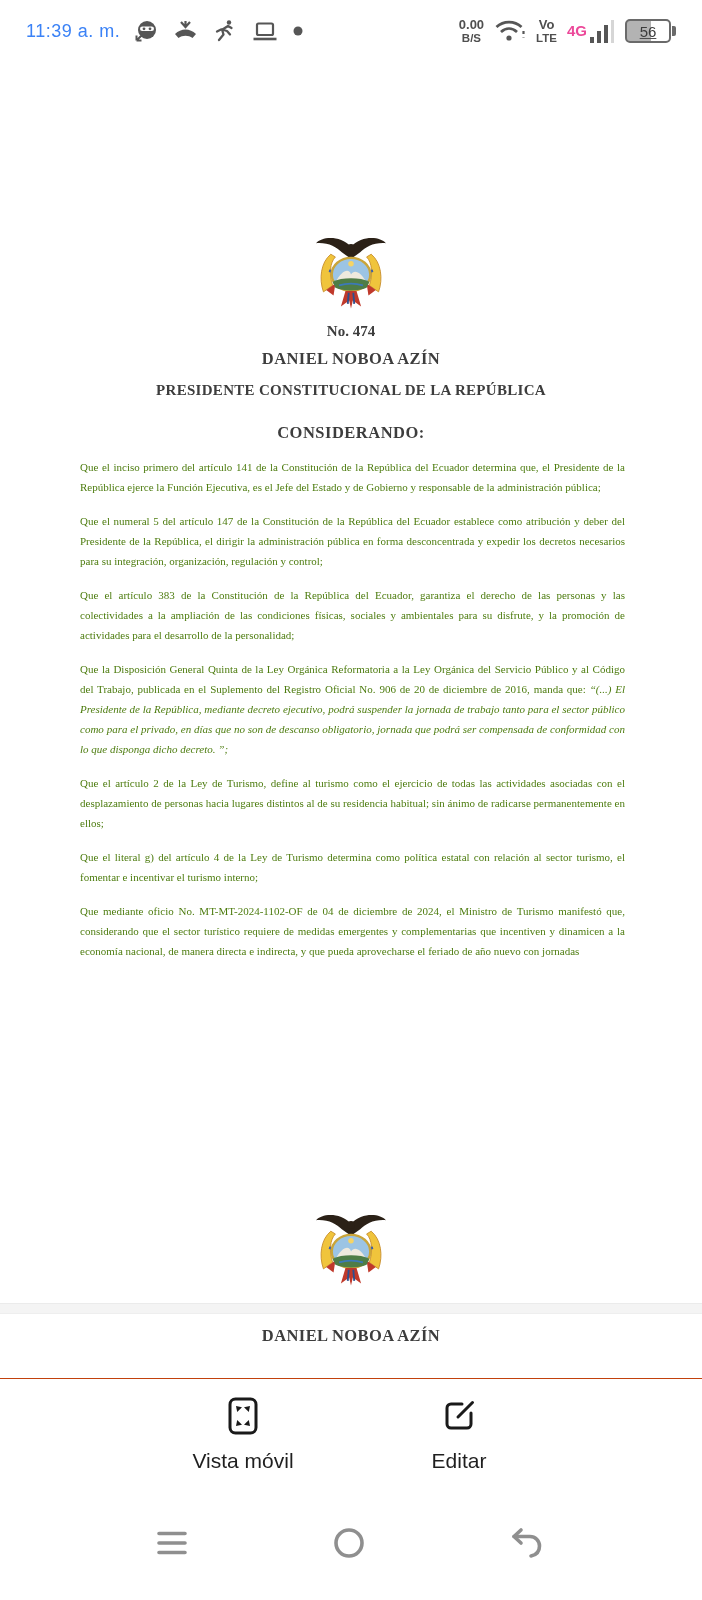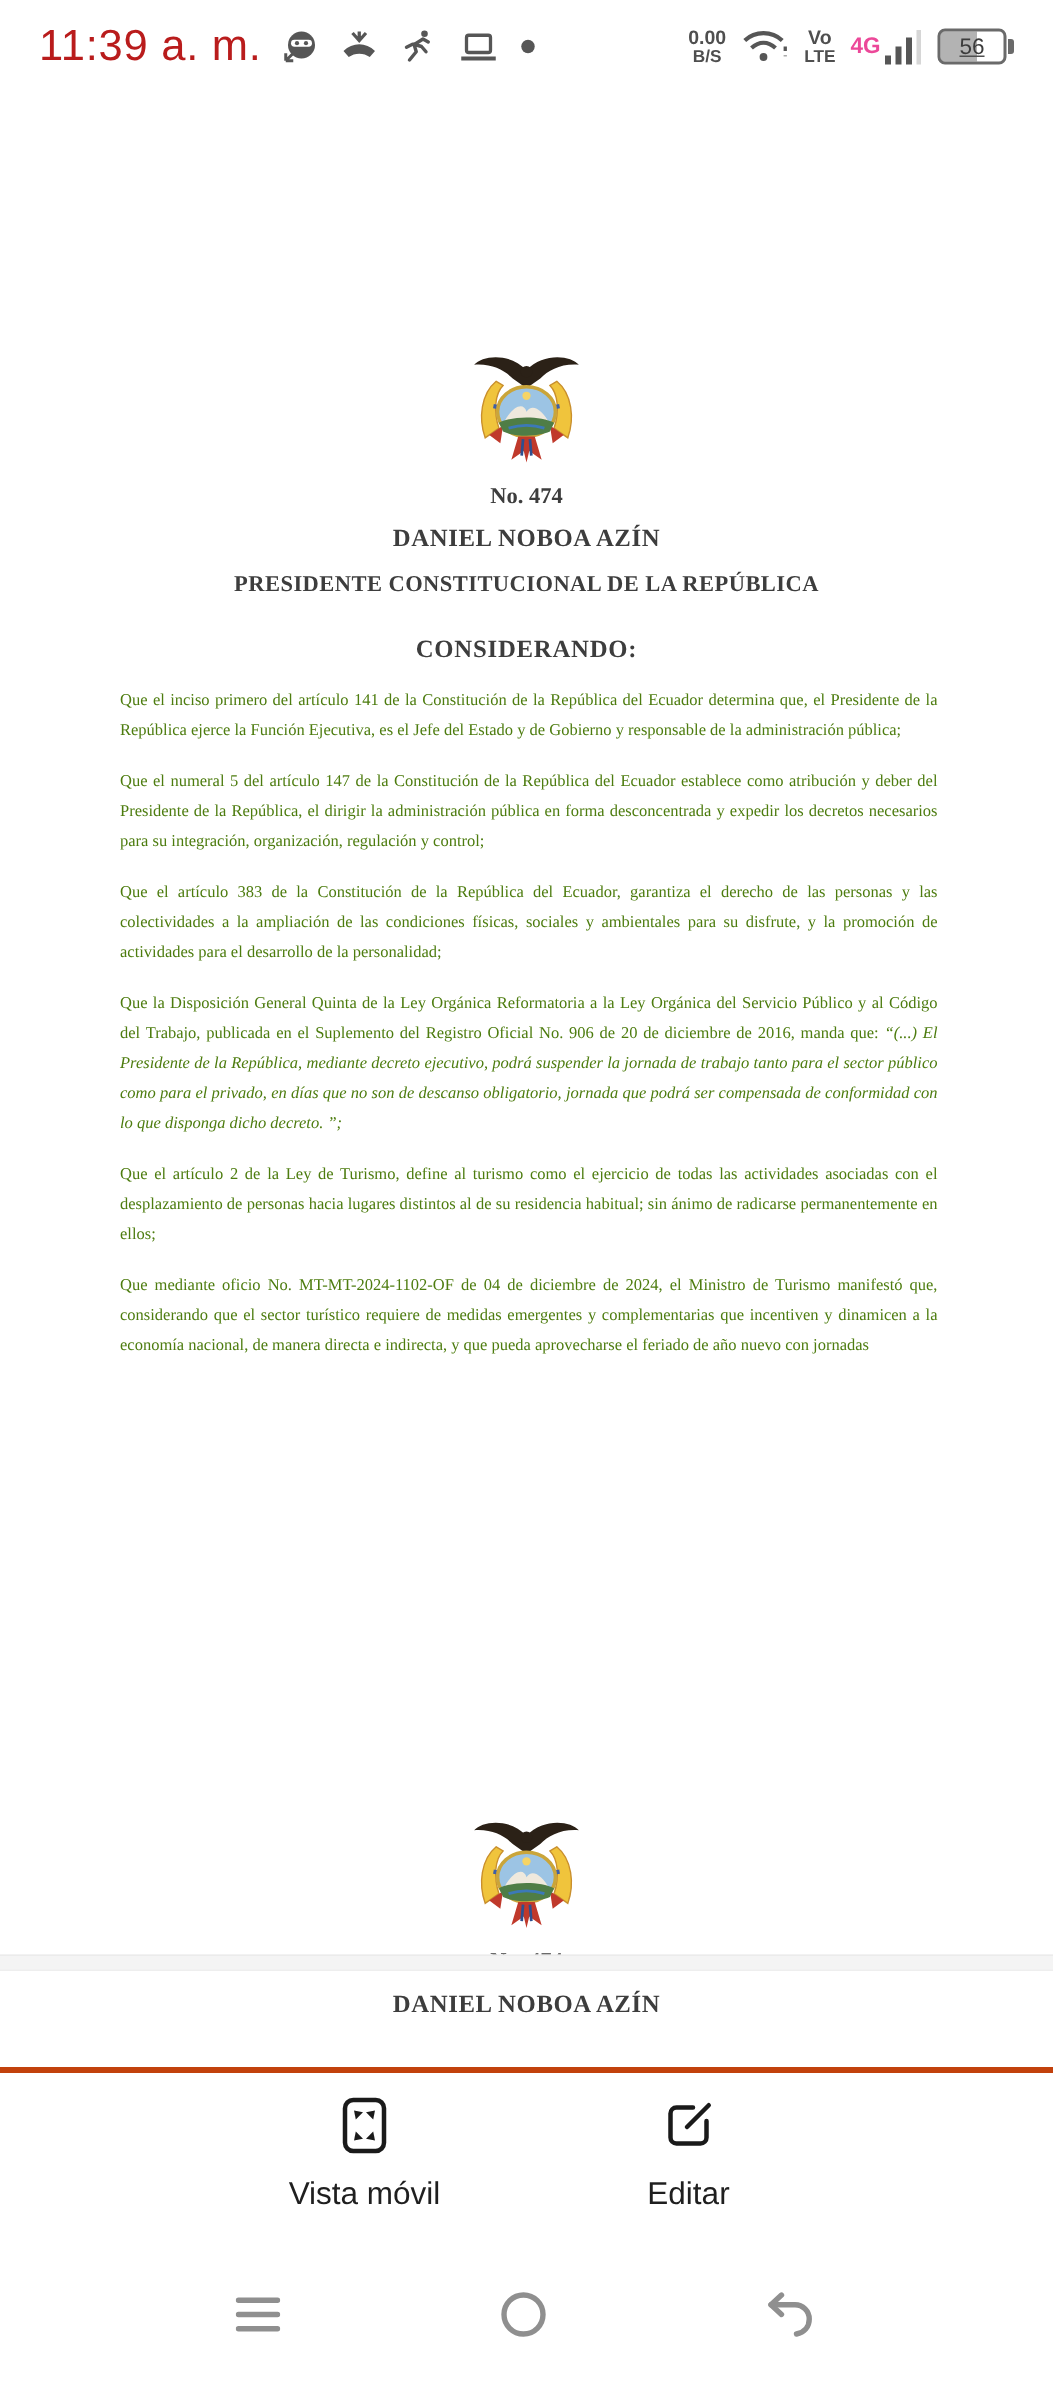--- a/index.html
+++ b/index.html
@@ -9,21 +9,21 @@
     background:#ffffff; font-family:"Liberation Sans", sans-serif;
   }
 
   
   .status-bar {
     position:absolute; top:0; left:0; right:0; height:62px;
     display:flex; align-items:center; justify-content:space-between;
     padding:0 26px; color:#4f4f4f;
   }
   .sb-left { display:flex; align-items:center; gap:15px; }
-  .sb-time { font-size:29px; color:#b91c1c; letter-spacing:0.5px; }
+  .sb-time { font-size:18px; color:#3b82f6; letter-spacing:0.5px; }
   .sb-icon { display:inline-flex; align-items:center; }
   .sb-right { display:flex; align-items:center; gap:10px; }
   .sb-stack { display:flex; flex-direction:column; align-items:center; line-height:1.05; }
   .sb-stack .t { font-size:13px; font-weight:bold; color:#4f4f4f; }
   .sb-stack .b { font-size:11.5px; font-weight:bold; color:#4f4f4f; }
   .sb-net { display:flex; align-items:flex-end; gap:2px; }
   .sb-4g { font-size:15px; font-weight:bold; color:#ec4899; margin-bottom:6px; }
   .battery {
     position:relative; width:46px; height:24px; border:2px solid #6a6a6a; border-radius:5px;
     display:flex; align-items:center; justify-content:center;
@@ -61,21 +61,21 @@
   .decree-body .it { font-style:italic; }
   .page-divider {
     position:absolute; top:1137px; left:0; right:0; height:11px;
     background:#f4f4f4; border-top:1px solid #ebebeb; border-bottom:1px solid #eeeeee;
   }
   .page-2 { margin-top:12px; }
 
   
   .toolbar {
     position:absolute; top:1378px; left:0; right:0; height:112px; background:#fff;
-    border-top:4px solid #c2410c;
+    border-top:1px solid #c2410c;
     display:flex; justify-content:center; align-items:center; gap:86px;
   }
   .toolbar-btn { display:flex; flex-direction:column; align-items:center; gap:9px; min-width:130px; }
   .toolbar-label { font-size:21px; color:#1f1f1f; }
 
   
   .nav-bar {
     position:absolute; top:1490px; left:0; right:0; height:110px; background:#fff;
     display:flex; align-items:center; justify-content:space-between; padding:0 156px 0 152px;
   }
@@ -182,20 +182,21 @@
       <div class="doc-serif decree-number">No. 474</div>
       <div class="doc-serif decree-author">DANIEL NOBOA AZÍN</div>
       <div class="doc-serif decree-role">PRESIDENTE CONSTITUCIONAL DE LA REPÚBLICA</div>
       <div class="doc-serif decree-heading">CONSIDERANDO:</div>
       <div class="doc-serif decree-body">
         <p><span>Que el inciso primero del artículo 141 de la Constitución de la República del Ecuador determina que, el Presidente de la República ejerce la Función Ejecutiva, es el Jefe del Estado y de Gobierno y responsable de la administración pública;</span></p>
         <p><span>Que el numeral 5 del artículo 147 de la Constitución de la República del Ecuador establece como atribución y deber del Presidente de la República, el dirigir la administración pública en forma desconcentrada y expedir los decretos necesarios para su integración, organización, regulación y control;</span></p>
         <p><span>Que el artículo 383 de la Constitución de la República del Ecuador, garantiza el derecho de las personas y las colectividades a la ampliación de las condiciones físicas, sociales y ambientales para su disfrute, y la promoción de actividades para el desarrollo de la personalidad;</span></p>
         <p><span>Que la Disposición General Quinta de la Ley Orgánica Reformatoria a la Ley Orgánica del Servicio Público y al Código del Trabajo, publicada en el Suplemento del Registro Oficial No. 906 de 20 de diciembre de 2016, manda que: </span><span class="it">“(...) El Presidente de la República, mediante decreto ejecutivo, podrá suspender la jornada de trabajo tanto para el sector público como para el privado, en días que no son de descanso obligatorio, jornada que podrá ser compensada de conformidad con lo que disponga dicho decreto. ”;</span></p>
         <p><span>Que el artículo 2 de la Ley de Turismo, define al turismo como el ejercicio de todas las actividades asociadas con el desplazamiento de personas hacia lugares distintos al de su residencia habitual; sin ánimo de radicarse permanentemente en ellos;</span></p>
+        <p><span>Que el literal g) del artículo 4 de la Ley de Turismo determina como política estatal con relación al sector turismo, el fomentar e incentivar el turismo interno;</span></p>
         <p><span>Que mediante oficio No. MT-MT-2024-1102-OF de 04 de diciembre de 2024, el Ministro de Turismo manifestó que, considerando que el sector turístico requiere de medidas emergentes y complementarias que incentiven y dinamicen a la economía nacional, de manera directa e indirecta, y que pueda aprovecharse el feriado de año nuevo con jornadas</span></p>
       </div>
     </div>
 
     <div class="page-divider"></div>
 
     <div class="doc-page page-2">
       <svg class="crest crest-2" width="92" height="79" viewBox="0 0 100 86">
         <path d="M50 14 C38 1 18 3 12 10 C25 9 34 14 40 20 L50 27 L60 20 C66 14 75 9 88 10 C82 3 62 1 50 14 Z" fill="#2b2117"></path>
         <circle cx="50" cy="15" r="4.2" fill="#2b2117"></circle>

